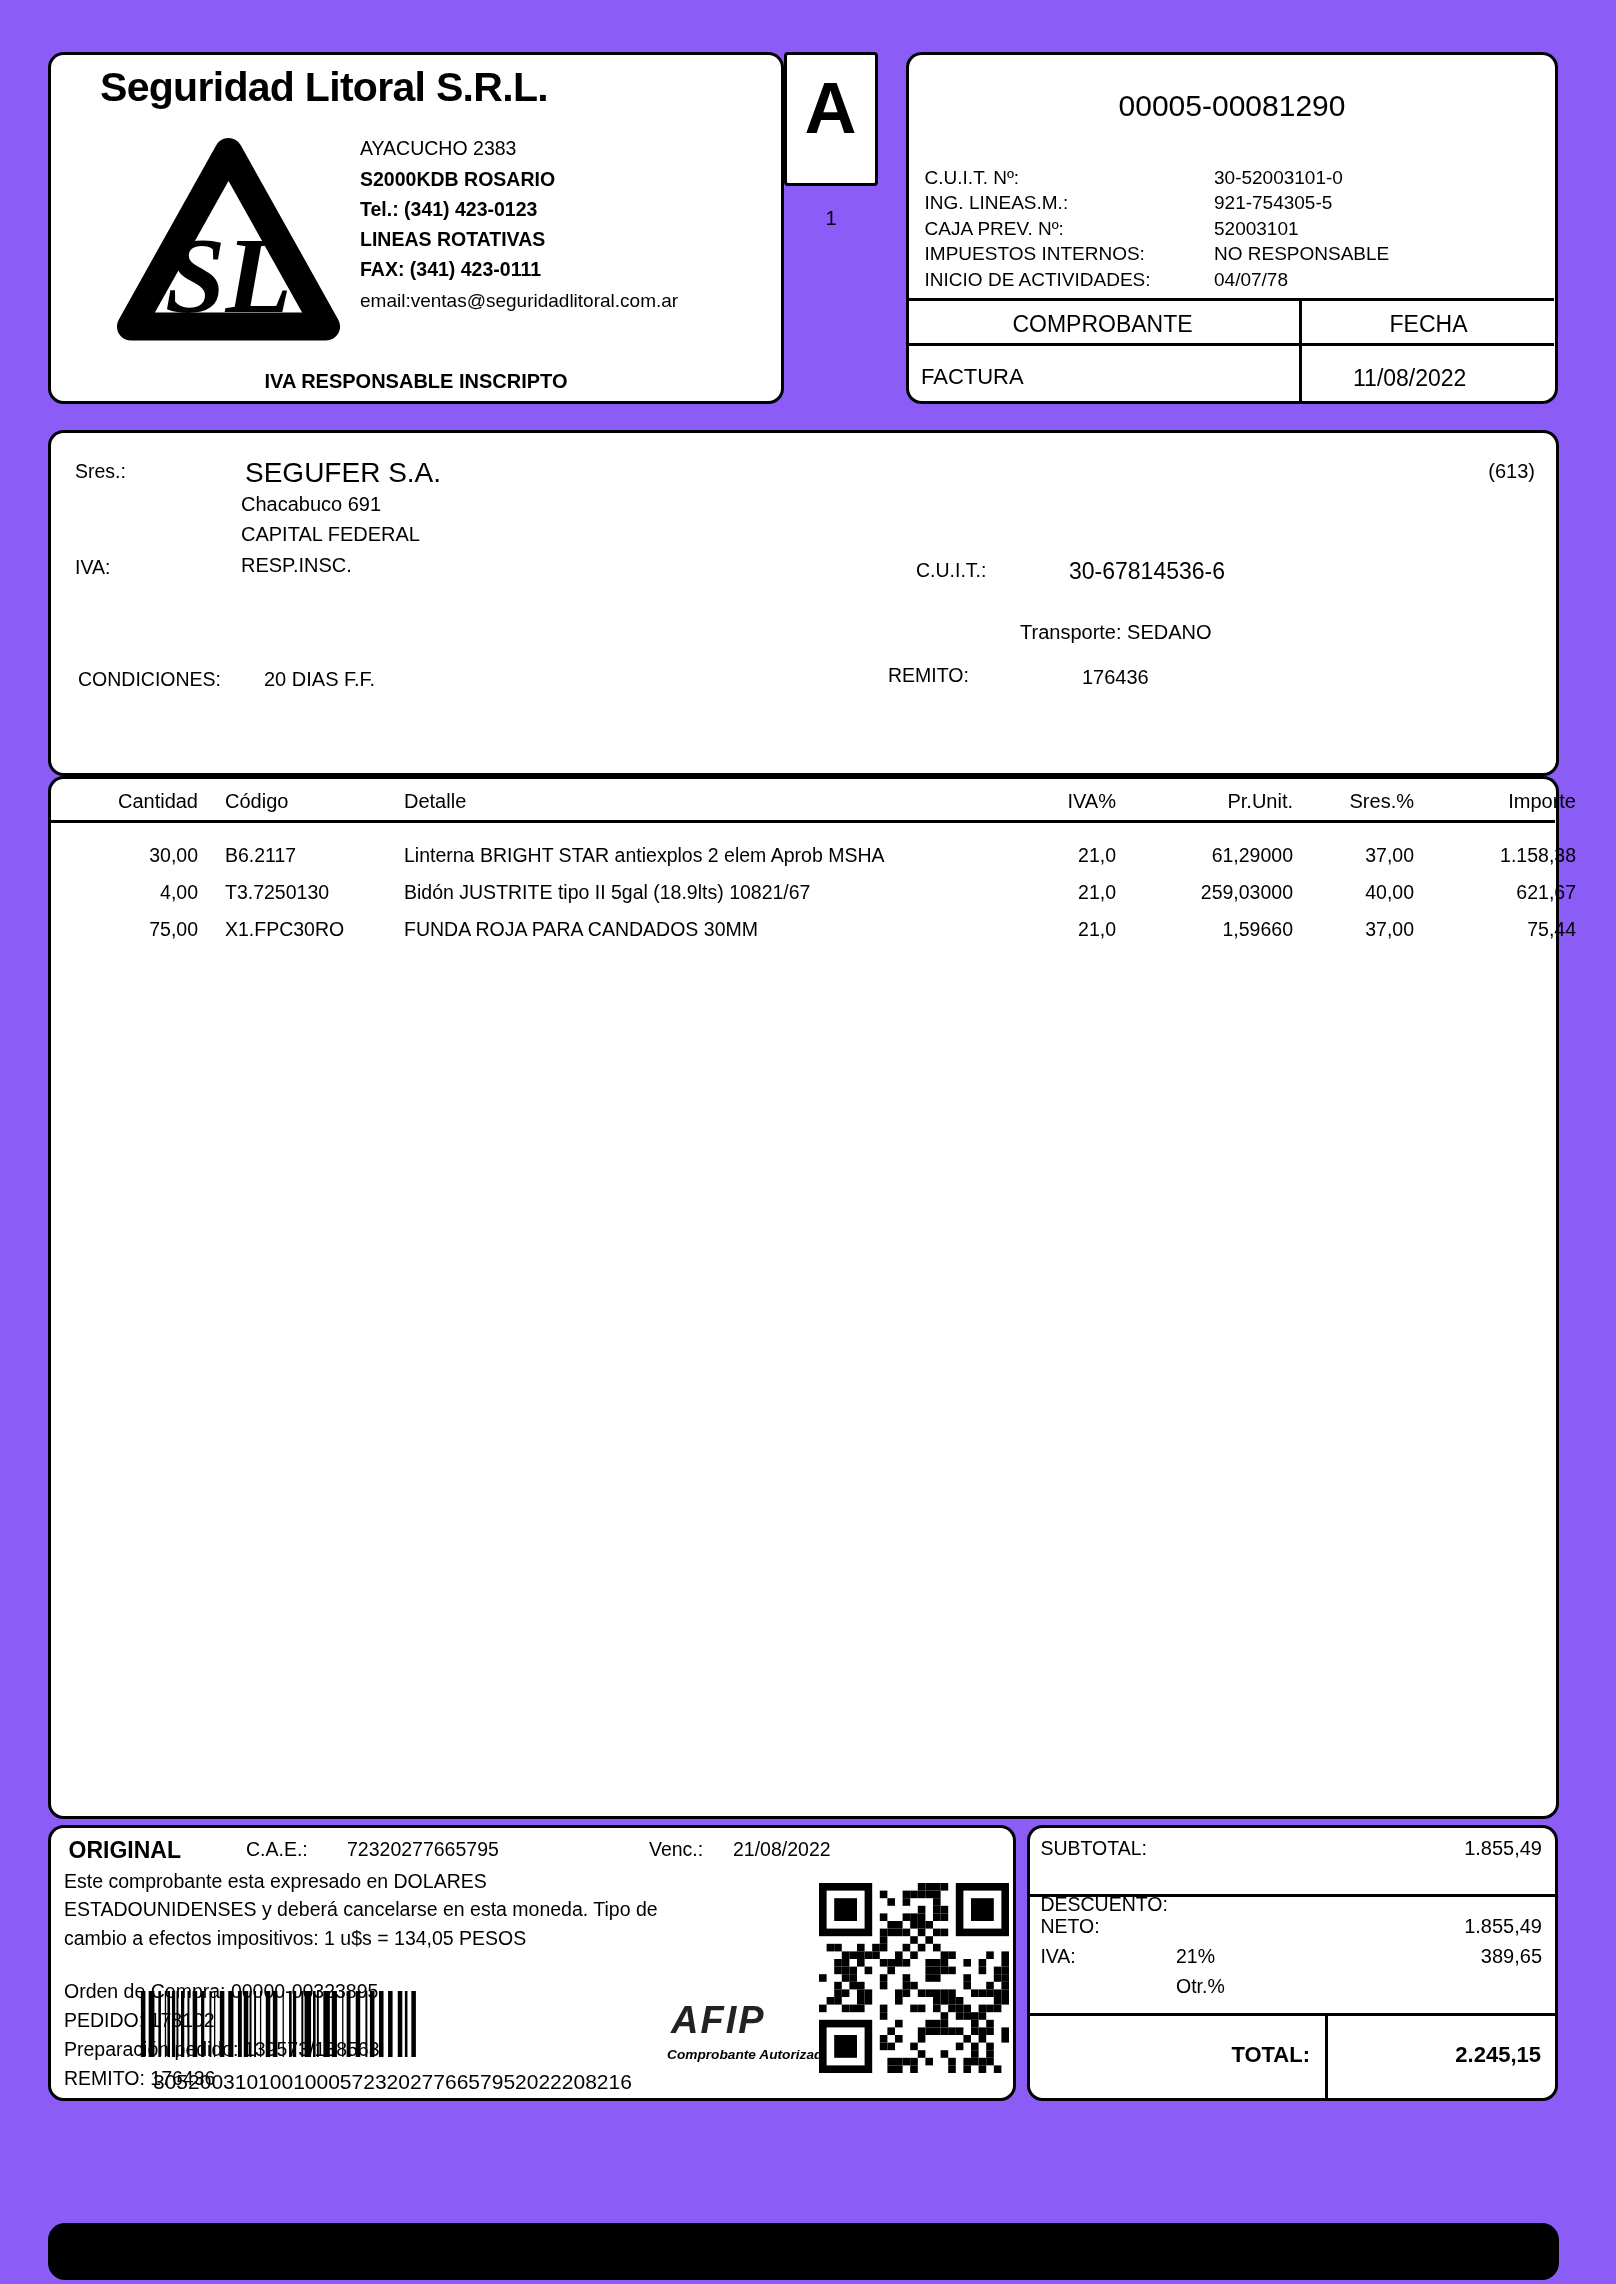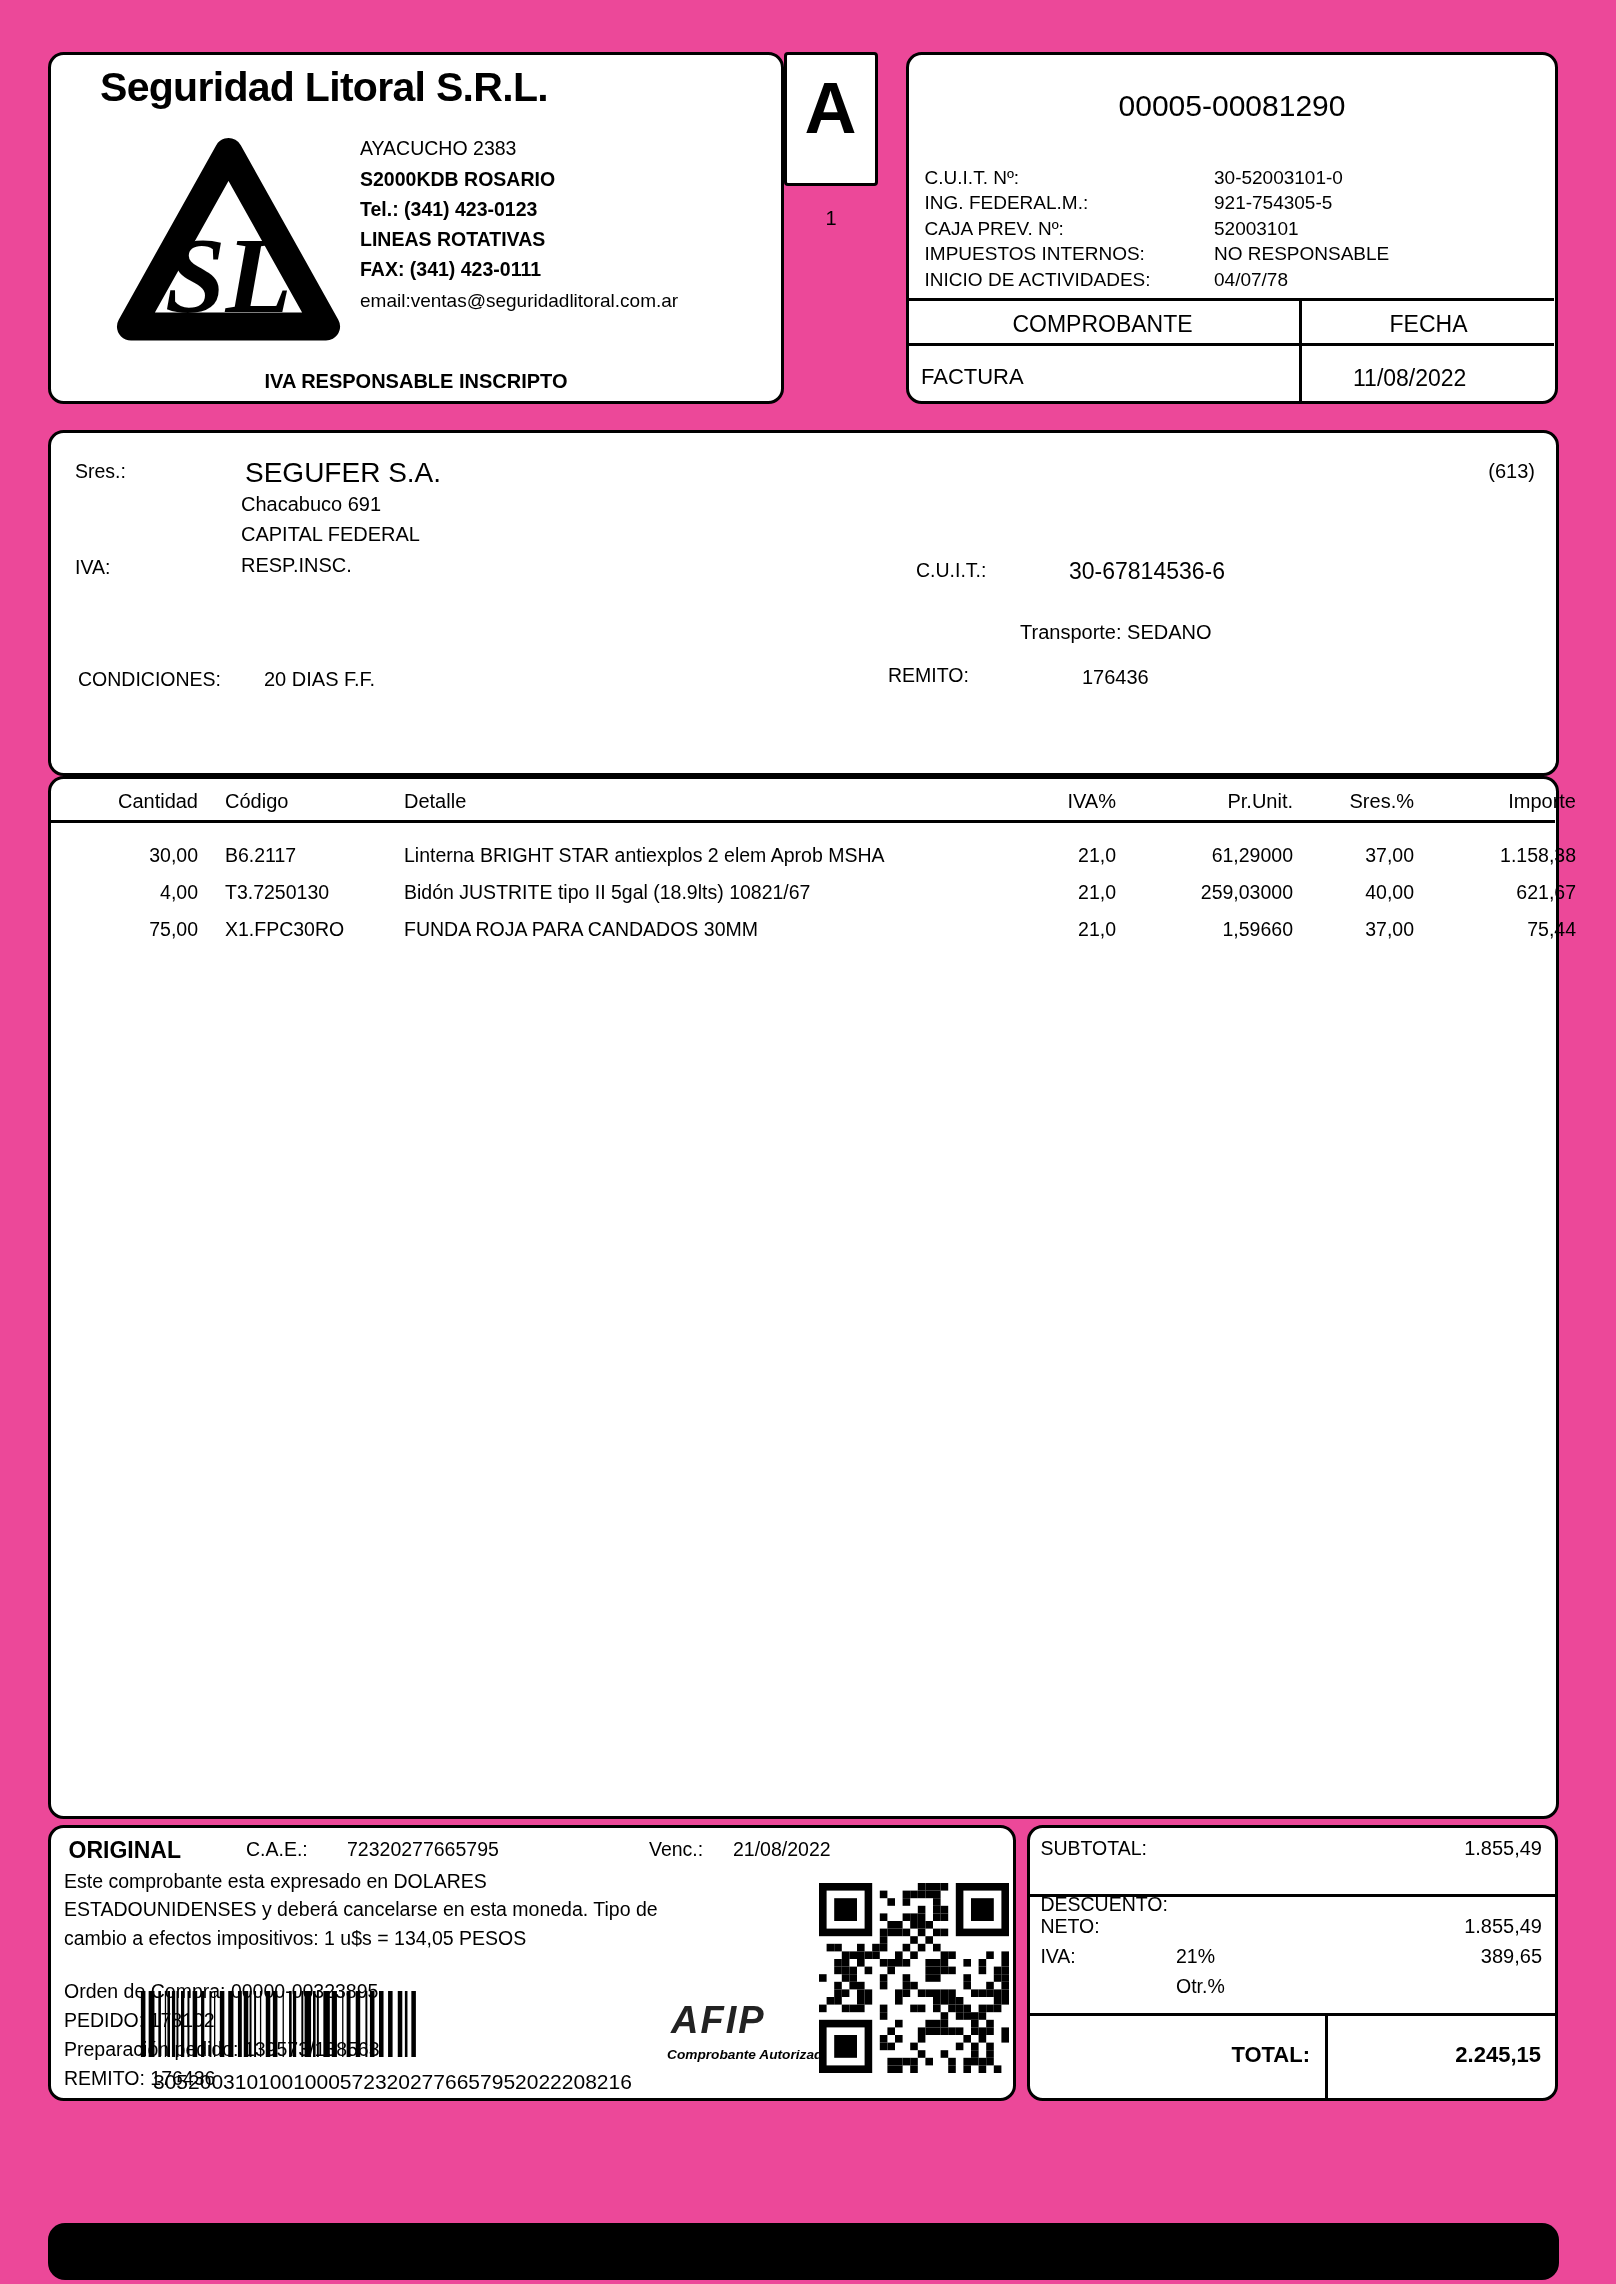--- a/index.html
+++ b/index.html
@@ -1,16 +1,16 @@
 <!DOCTYPE html>
 <html style="font-size:10.4px"><head>
 <meta charset="utf-8">
 <style>
   html,body{margin:0;padding:0;background:#fff;}
-  #page{position:relative;width:1616px;height:2284px;background:#ec4899;
+  #page{position:relative;width:1616px;height:2284px;background:#8b5cf6;
         font-family:"Liberation Sans",sans-serif;color:#000;overflow:hidden;}
   .box{position:absolute;border:3.3px solid #000;border-radius:15.6px;background:#fff;box-sizing:border-box;}
   .t{position:absolute;white-space:nowrap;line-height:1.15;}
   .b{font-weight:bold;}
   .i{font-style:italic;}
   .f21{font-size:13.7px;} .f24{font-size:21px;} .f29{font-size:19px;}
   .f30{font-size:19.5px;} .f31{font-size:20px;} .f32{font-size:23px;} .f33{font-size:28px;}
   .f34{font-size:22px;} .f46{font-size:30px;} .f58{font-size:38px;} .f63{font-size:41px;} .f110{font-size:72px;}
   .hl{position:absolute;height:2.6px;background:#000;}
   .vl{position:absolute;width:2.6px;background:#000;}
@@ -53,21 +53,21 @@
   <div class="box" style="left:784px;top:52px;width:94px;height:134px;border-radius:3.9px;">
     <div class="t b f110 ctr" style="left:0;top:11.7px;width:87px;">A</div>
   </div>
   <div class="t f31 ctr" style="left:784px;top:207px;width:94px;">1</div>
 
   <div class="box" style="left:906px;top:52px;width:652px;height:352px;">
     <div class="t f46 ctr" style="left:0;top:34px;width:646px;">00005-00081290</div>
 
     <div class="t f29" style="left:15.6px;top:112px;">C.U.I.T. Nº:</div>
     <div class="t f29" style="left:305px;top:112px;">30-52003101-0</div>
-    <div class="t f29" style="left:15.6px;top:137px;">ING. FEDERAL.M.:</div>
+    <div class="t f29" style="left:15.6px;top:137px;">ING. LINEAS.M.:</div>
     <div class="t f29" style="left:305px;top:137px;">921-754305-5</div>
     <div class="t f29" style="left:15.6px;top:163px;">CAJA PREV. Nº:</div>
     <div class="t f29" style="left:305px;top:163px;">52003101</div>
     <div class="t f29" style="left:15.6px;top:188px;">IMPUESTOS INTERNOS:</div>
     <div class="t f29" style="left:305px;top:188px;">NO RESPONSABLE</div>
     <div class="t f29" style="left:15.6px;top:214px;">INICIO DE ACTIVIDADES:</div>
     <div class="t f29" style="left:305px;top:214px;">04/07/78</div>
   </div>
   <div class="hl" style="left:908px;top:298px;width:646px;"></div>
   <div class="vl" style="left:1299px;top:298px;height:103px;"></div>

